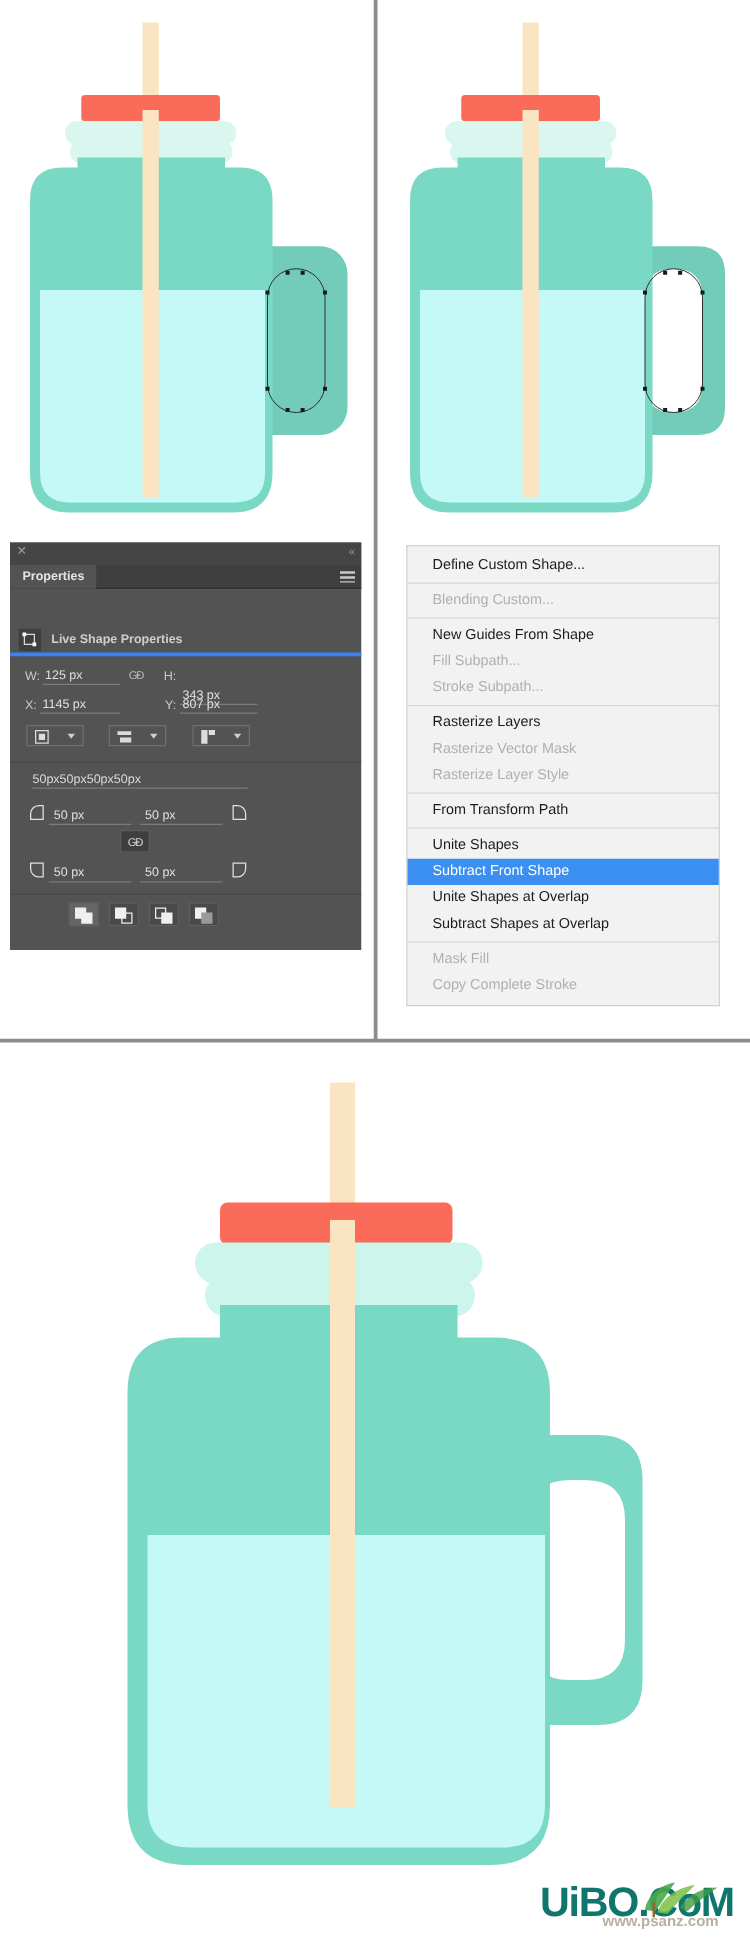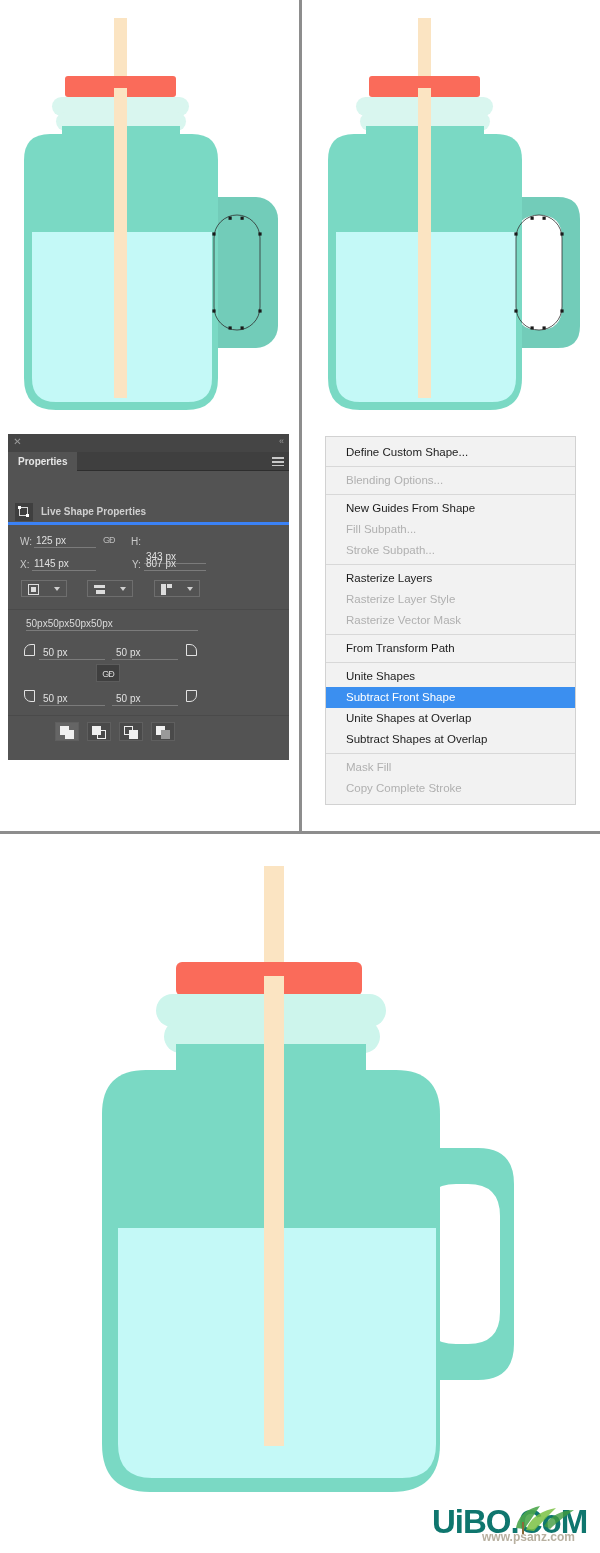--- a/index.html
+++ b/index.html
@@ -468,31 +468,31 @@
 
     </div>
   </div>
 
   <div id="context-menu">
     <div class="cm-pad-top"></div>
 
     <div class="cm-item">Define Custom Shape...</div>
     <div class="cm-sep"></div>
 
-    <div class="cm-item disabled">Blending Options...</div>
+    <div class="cm-item disabled">Blending Custom...</div>
     <div class="cm-sep"></div>
 
     <div class="cm-item">New Guides From Shape</div>
     <div class="cm-item disabled">Fill Subpath...</div>
     <div class="cm-item disabled">Stroke Subpath...</div>
     <div class="cm-sep"></div>
 
     <div class="cm-item">Rasterize Layers</div>
+    <div class="cm-item disabled">Rasterize Vector Mask</div>
     <div class="cm-item disabled">Rasterize Layer Style</div>
-    <div class="cm-item disabled">Rasterize Vector Mask</div>
     <div class="cm-sep"></div>
 
     <div class="cm-item">From Transform Path</div>
     <div class="cm-sep"></div>
 
     <div class="cm-item">Unite Shapes</div>
     <div class="cm-item selected">Subtract Front Shape</div>
     <div class="cm-item">Unite Shapes at Overlap</div>
     <div class="cm-item">Subtract Shapes at Overlap</div>
     <div class="cm-sep"></div>

